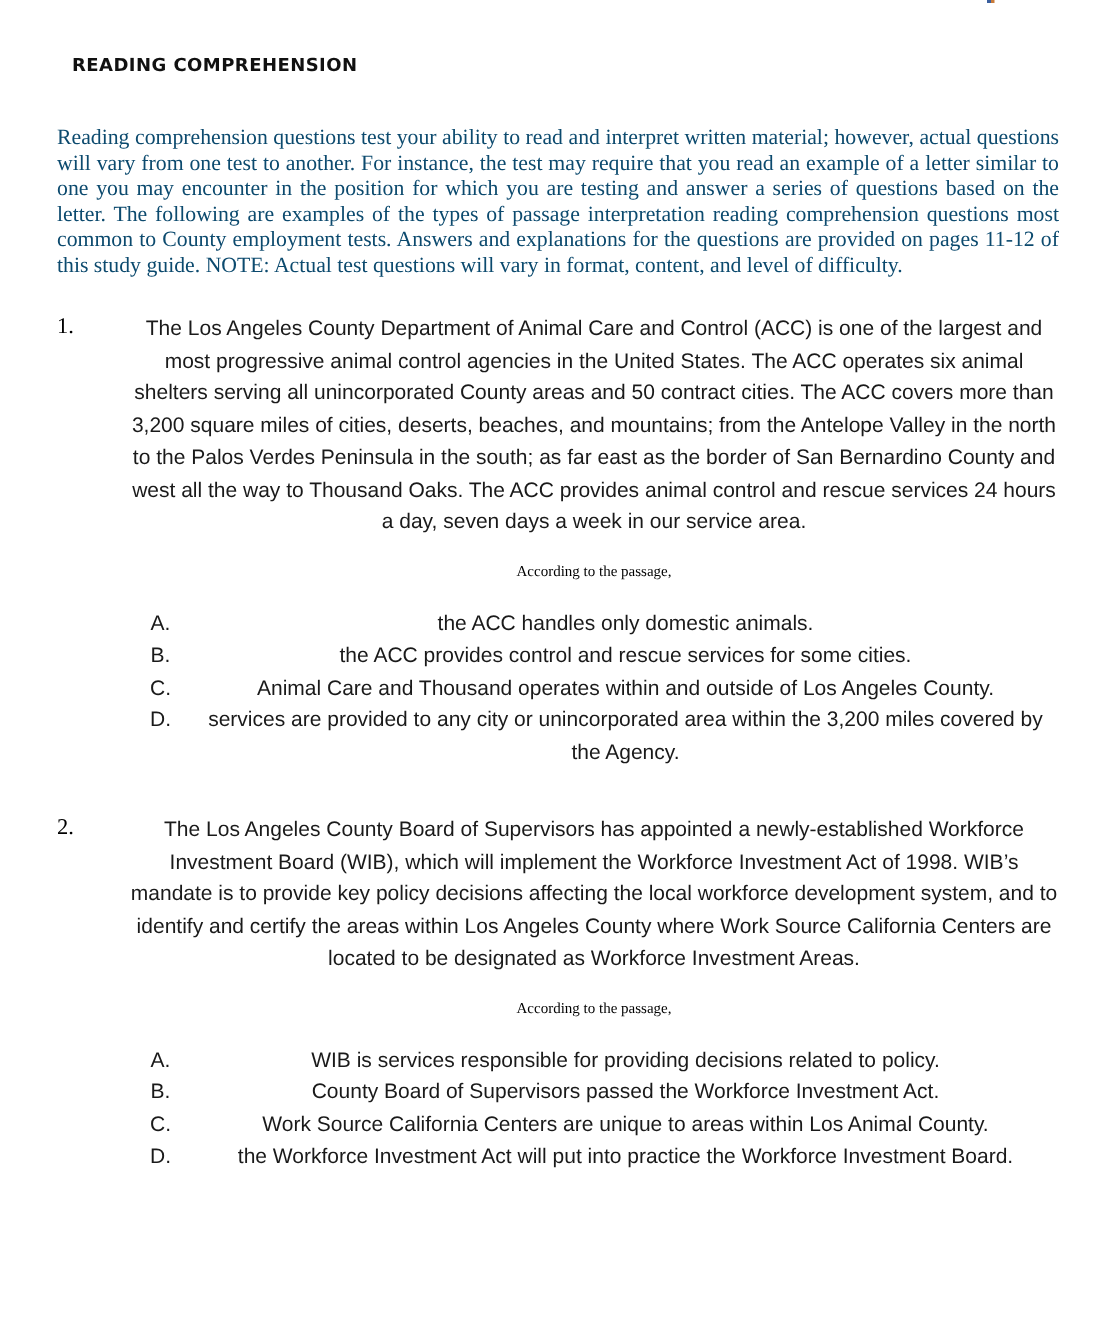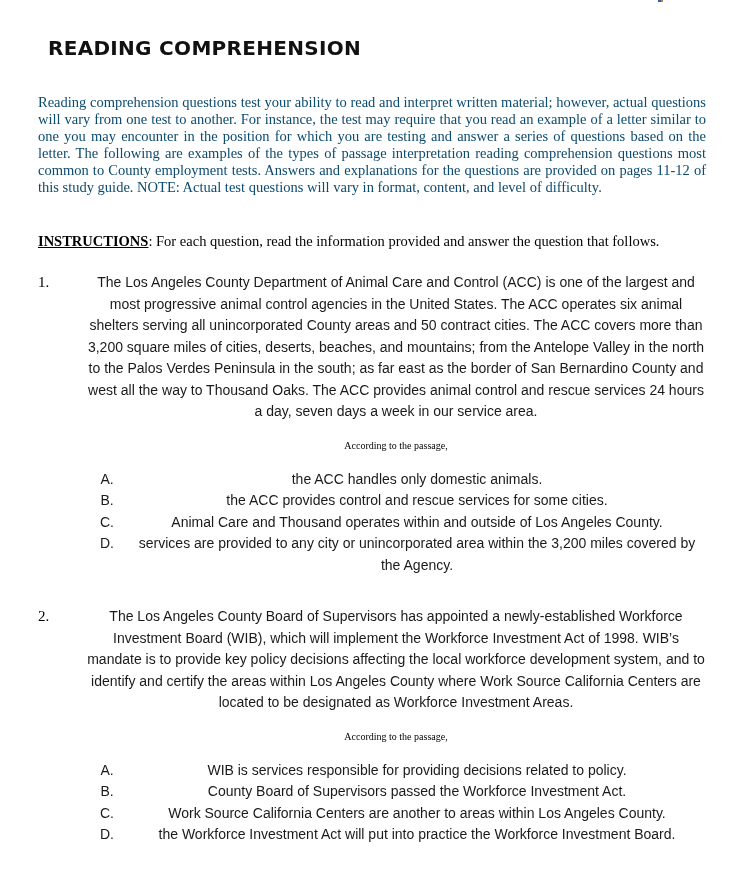--- a/index.html
+++ b/index.html
@@ -20,21 +20,21 @@
     top: 0;
     left: 658px;
     width: 5px;
     height: 2px;
     background: linear-gradient(90deg, #3a5f9e 55%, #c97b3a 55%);
   }
   .title {
     margin: 36px 0 0 48px;
     font-family: "DejaVu Sans", sans-serif;
     font-weight: bold;
-    font-size: 20px;
+    font-size: 12px;
     letter-spacing: 0.3px;
     color: #111111;
   }
   .intro {
     margin: 34px 38px 0 38px;
     font-family: "Liberation Serif", serif;
     font-size: 14.5px;
     line-height: 17px;
     text-align: justify;
     color: #0c4a6e;
@@ -107,21 +107,20 @@
 <body>
 
 <div class="page">
 
   <div class="corner-artifact"></div>
 
   <h1 class="title">READING COMPREHENSION</h1>
 
   <p class="intro">Reading comprehension questions test your ability to read and interpret written material; however, actual questions will vary from one test to another. For instance, the test may require that you read an example of a letter similar to one you may encounter in the position for which you are testing and answer a series of questions based on the letter. The following are examples of the types of passage interpretation reading comprehension questions most common to County employment tests. Answers and explanations for the questions are provided on pages 11-12 of this study guide.  NOTE: Actual test questions will vary in format, content, and level of difficulty.</p>
 
-  <p class="instructions"><span class="instr-label">INSTRUCTIONS</span><span>: For each question, read the information provided and answer the question that follows.</span></p>
 
   <section class="question">
     <div class="qnum">1.</div>
     <div class="qbody">
       <p class="passage">The Los Angeles County Department of Animal Care and Control (ACC) is one of the largest and most progressive animal control agencies in the United States. The ACC operates six animal shelters serving all unincorporated County areas and 50 contract cities. The ACC covers more than 3,200 square miles of cities, deserts, beaches, and mountains; from the Antelope Valley in the north to the Palos Verdes Peninsula in the south; as far east as the border of San Bernardino County and west all the way to Thousand Oaks. The ACC provides animal control and rescue services 24 hours a day, seven days a week in our service area.</p>
       <p class="prompt">According to the passage,</p>
       <div class="options">
         <div class="option">
           <span class="letter">A.</span>
           <span class="opt-text">the ACC handles only domestic animals.</span>
@@ -151,21 +150,21 @@
         <div class="option">
           <span class="letter">A.</span>
           <span class="opt-text">WIB is services responsible for providing decisions related to policy.</span>
         </div>
         <div class="option">
           <span class="letter">B.</span>
           <span class="opt-text">County Board of Supervisors passed the Workforce Investment Act.</span>
         </div>
         <div class="option">
           <span class="letter">C.</span>
-          <span class="opt-text">Work Source California Centers are another to areas within Los Angeles County.</span>
+          <span class="opt-text">Work Source California Centers are unique to areas within Los Animal County.</span>
         </div>
         <div class="option">
           <span class="letter">D.</span>
           <span class="opt-text">the Workforce Investment Act will put into practice the Workforce Investment Board.</span>
         </div>
       </div>
     </div>
   </section>
 
 </div>

